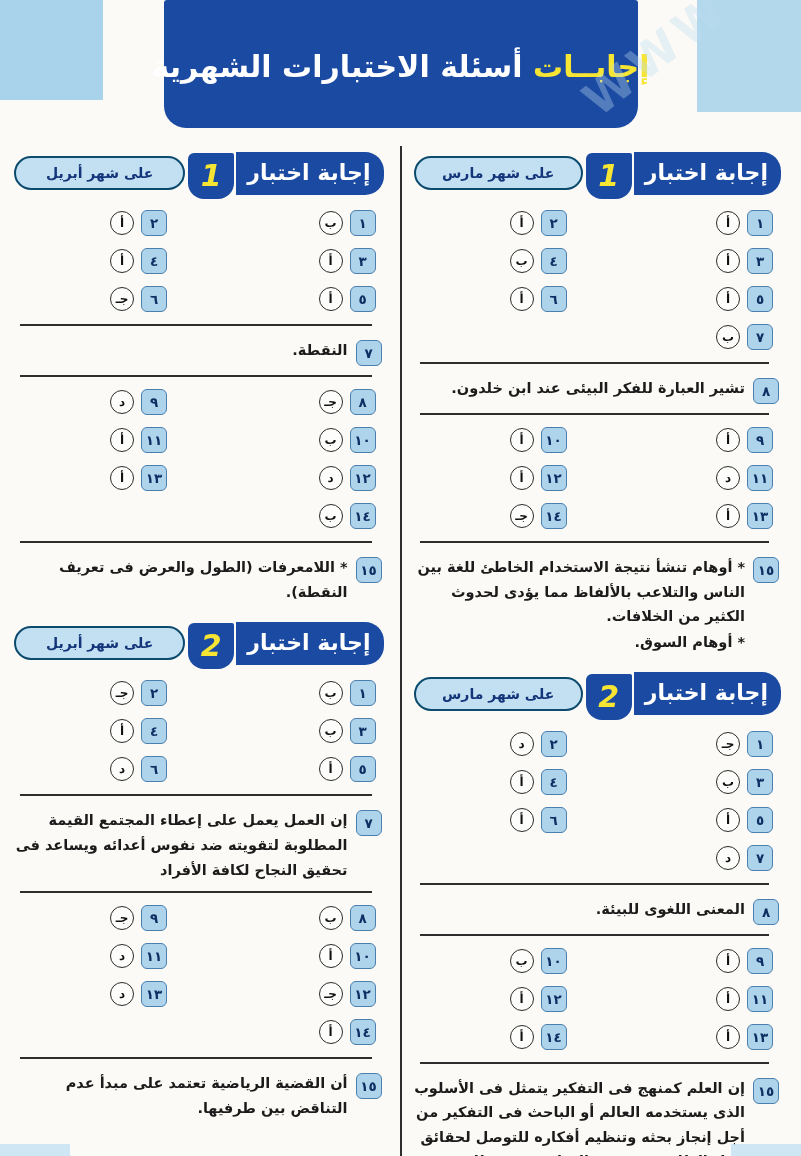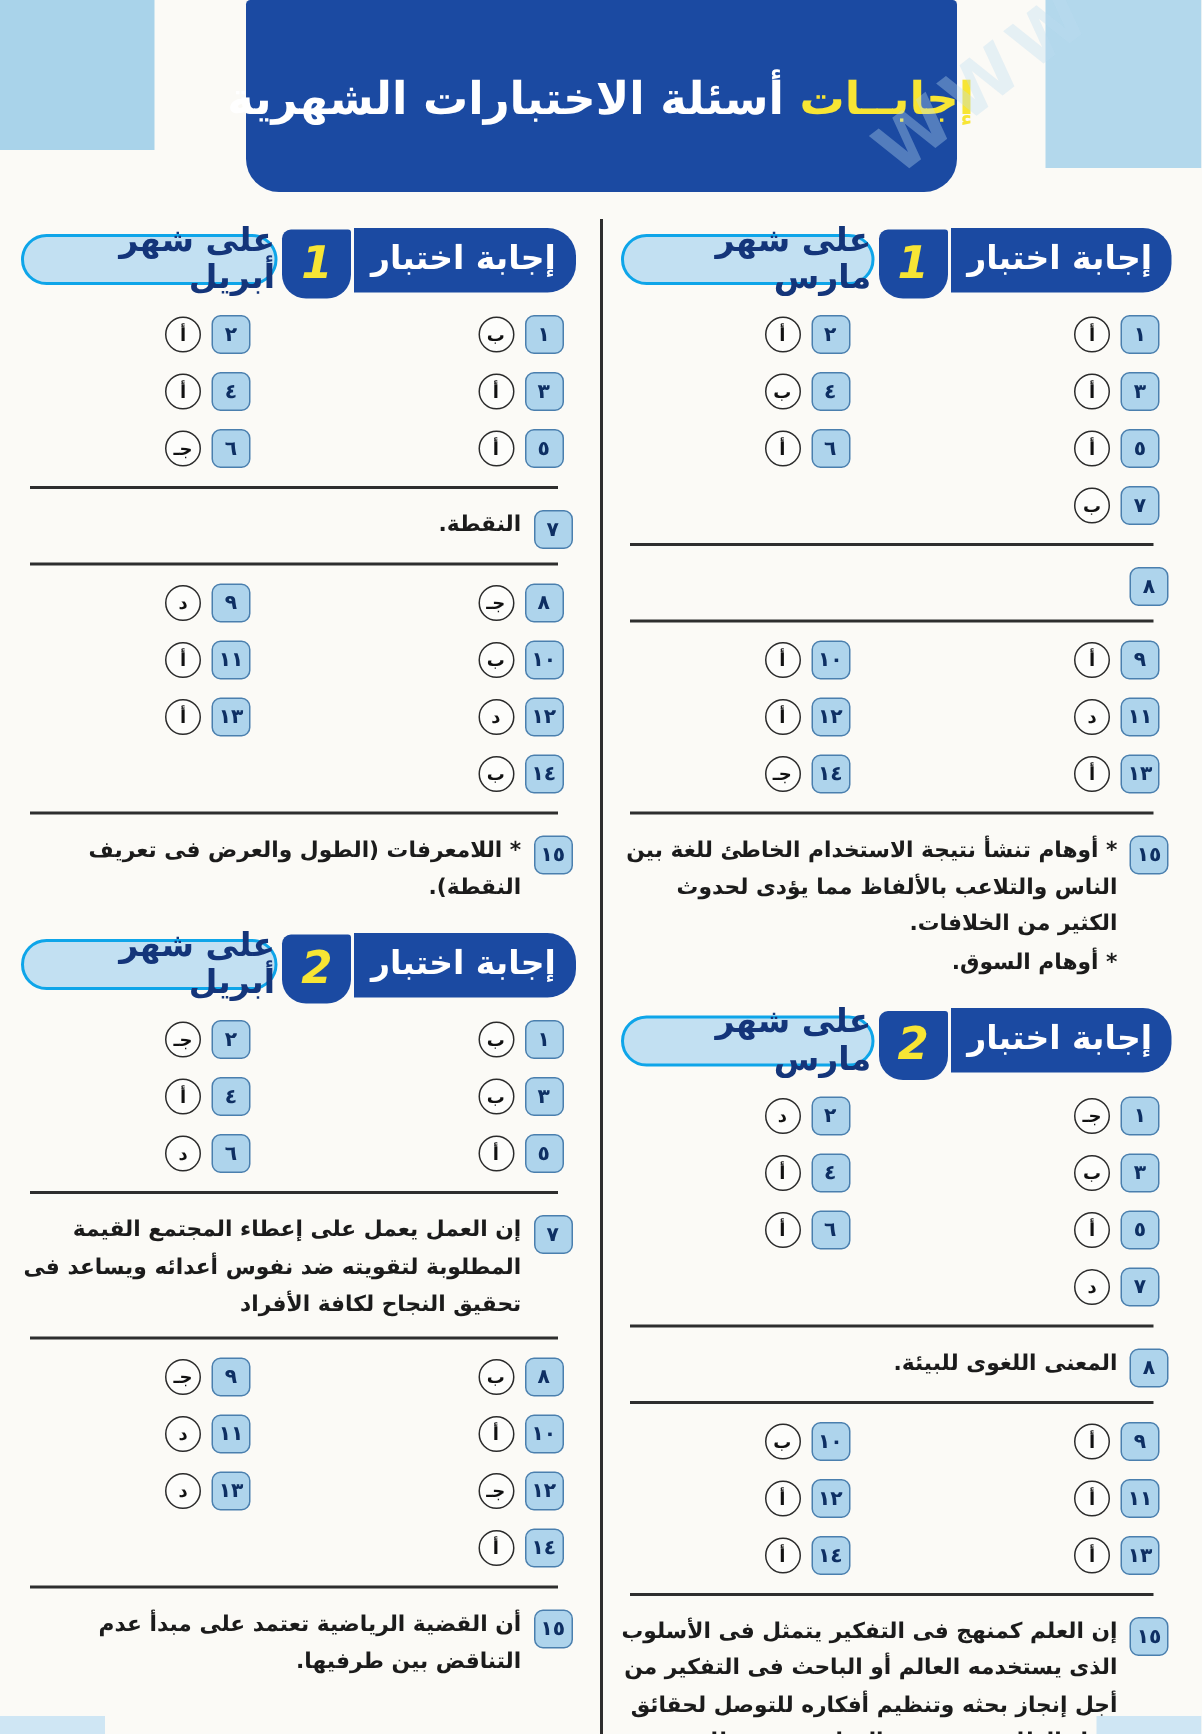--- a/index.html
+++ b/index.html
@@ -67,26 +67,26 @@
     font-weight:bold; font-style:italic;
     font-size:30px; line-height:1;
     width:46px; height:46px;
     display:flex; align-items:center; justify-content:center;
     border-radius:6px 2px 16px 16px;
     margin:6px 2px 0 3px;
   }
   .hdr-month {
     flex:1;
     background:#c2e0f2;
-    border:2px solid #0ea5e9;
+    border:2px solid #0c4a6e;
     color:#14357a;
     height:34px;
     border-radius:17px;
     display:flex; align-items:center; justify-content:center;
-    font-weight:bold; font-size:22px;
+    font-weight:bold; font-size:14px;
   }
 
   
   .ans-row {
     display:flex; justify-content:space-between;
     margin:0 8px 12px 0;
     padding-left:96px;
   }
   .ans-item { display:flex; align-items:center; gap:7px; }
   .qnum {
@@ -168,20 +168,23 @@
         </div>
         <div class="ans-row">
           <div class="ans-item">
             <span class="qnum">٧</span>
             <span class="acirc">ب</span>
           </div>
         </div>
         <div class="divider"></div>
         <div class="text-item">
           <span class="qnum">٨</span>
+          <div class="text-body">
+            <div class="tline">تشير العبارة للفكر البيئى عند ابن خلدون.</div>
+          </div>
         </div>
         <div class="divider"></div>
         <div class="ans-row">
           <div class="ans-item">
             <span class="qnum">٩</span>
             <span class="acirc">أ</span>
           </div>
           <div class="ans-item">
             <span class="qnum">١٠</span>
             <span class="acirc">أ</span>

